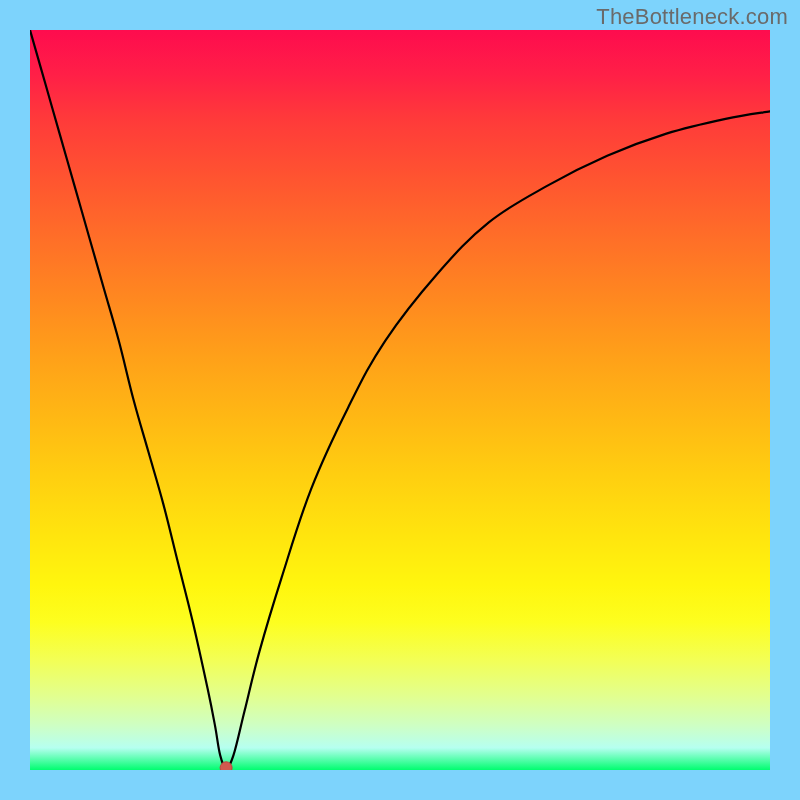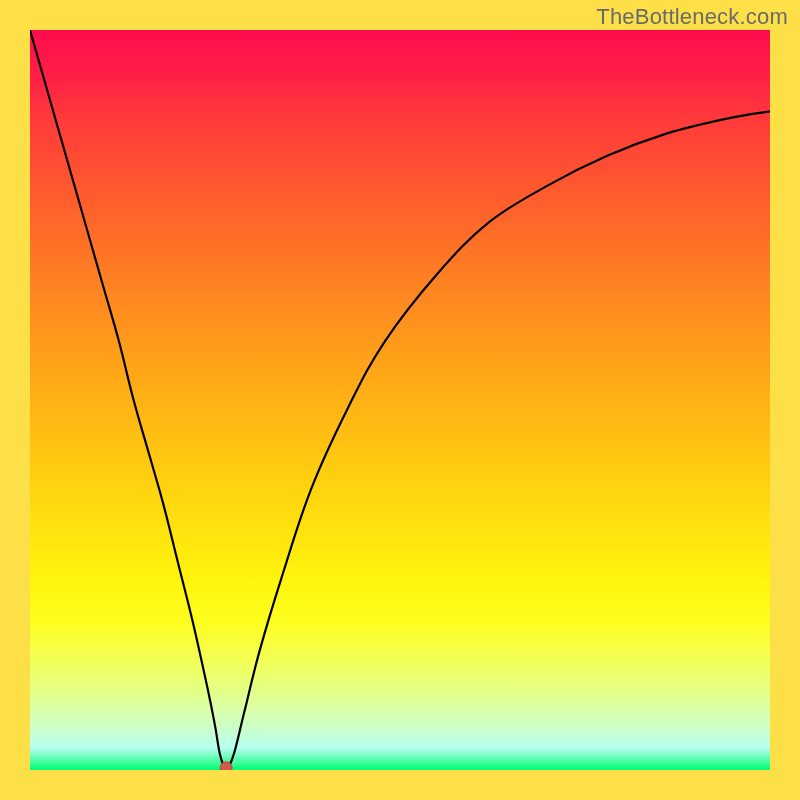--- a/index.html
+++ b/index.html
@@ -8,21 +8,21 @@
     width: 800px;
     height: 800px;
     overflow: hidden;
     background: #000;
     font-family: Arial, Helvetica, sans-serif;
   }
   .frame {
     position: relative;
     width: 800px;
     height: 800px;
-    background: #fde047;
+    background: #7dd3fc;
   }
   .plot-area {
     position: absolute;
     left: 30px;
     top: 30px;
     width: 740px;
     height: 740px;
     background: linear-gradient(to bottom,
       #fe0c4e 0%,
       #ff1f47 6%,

